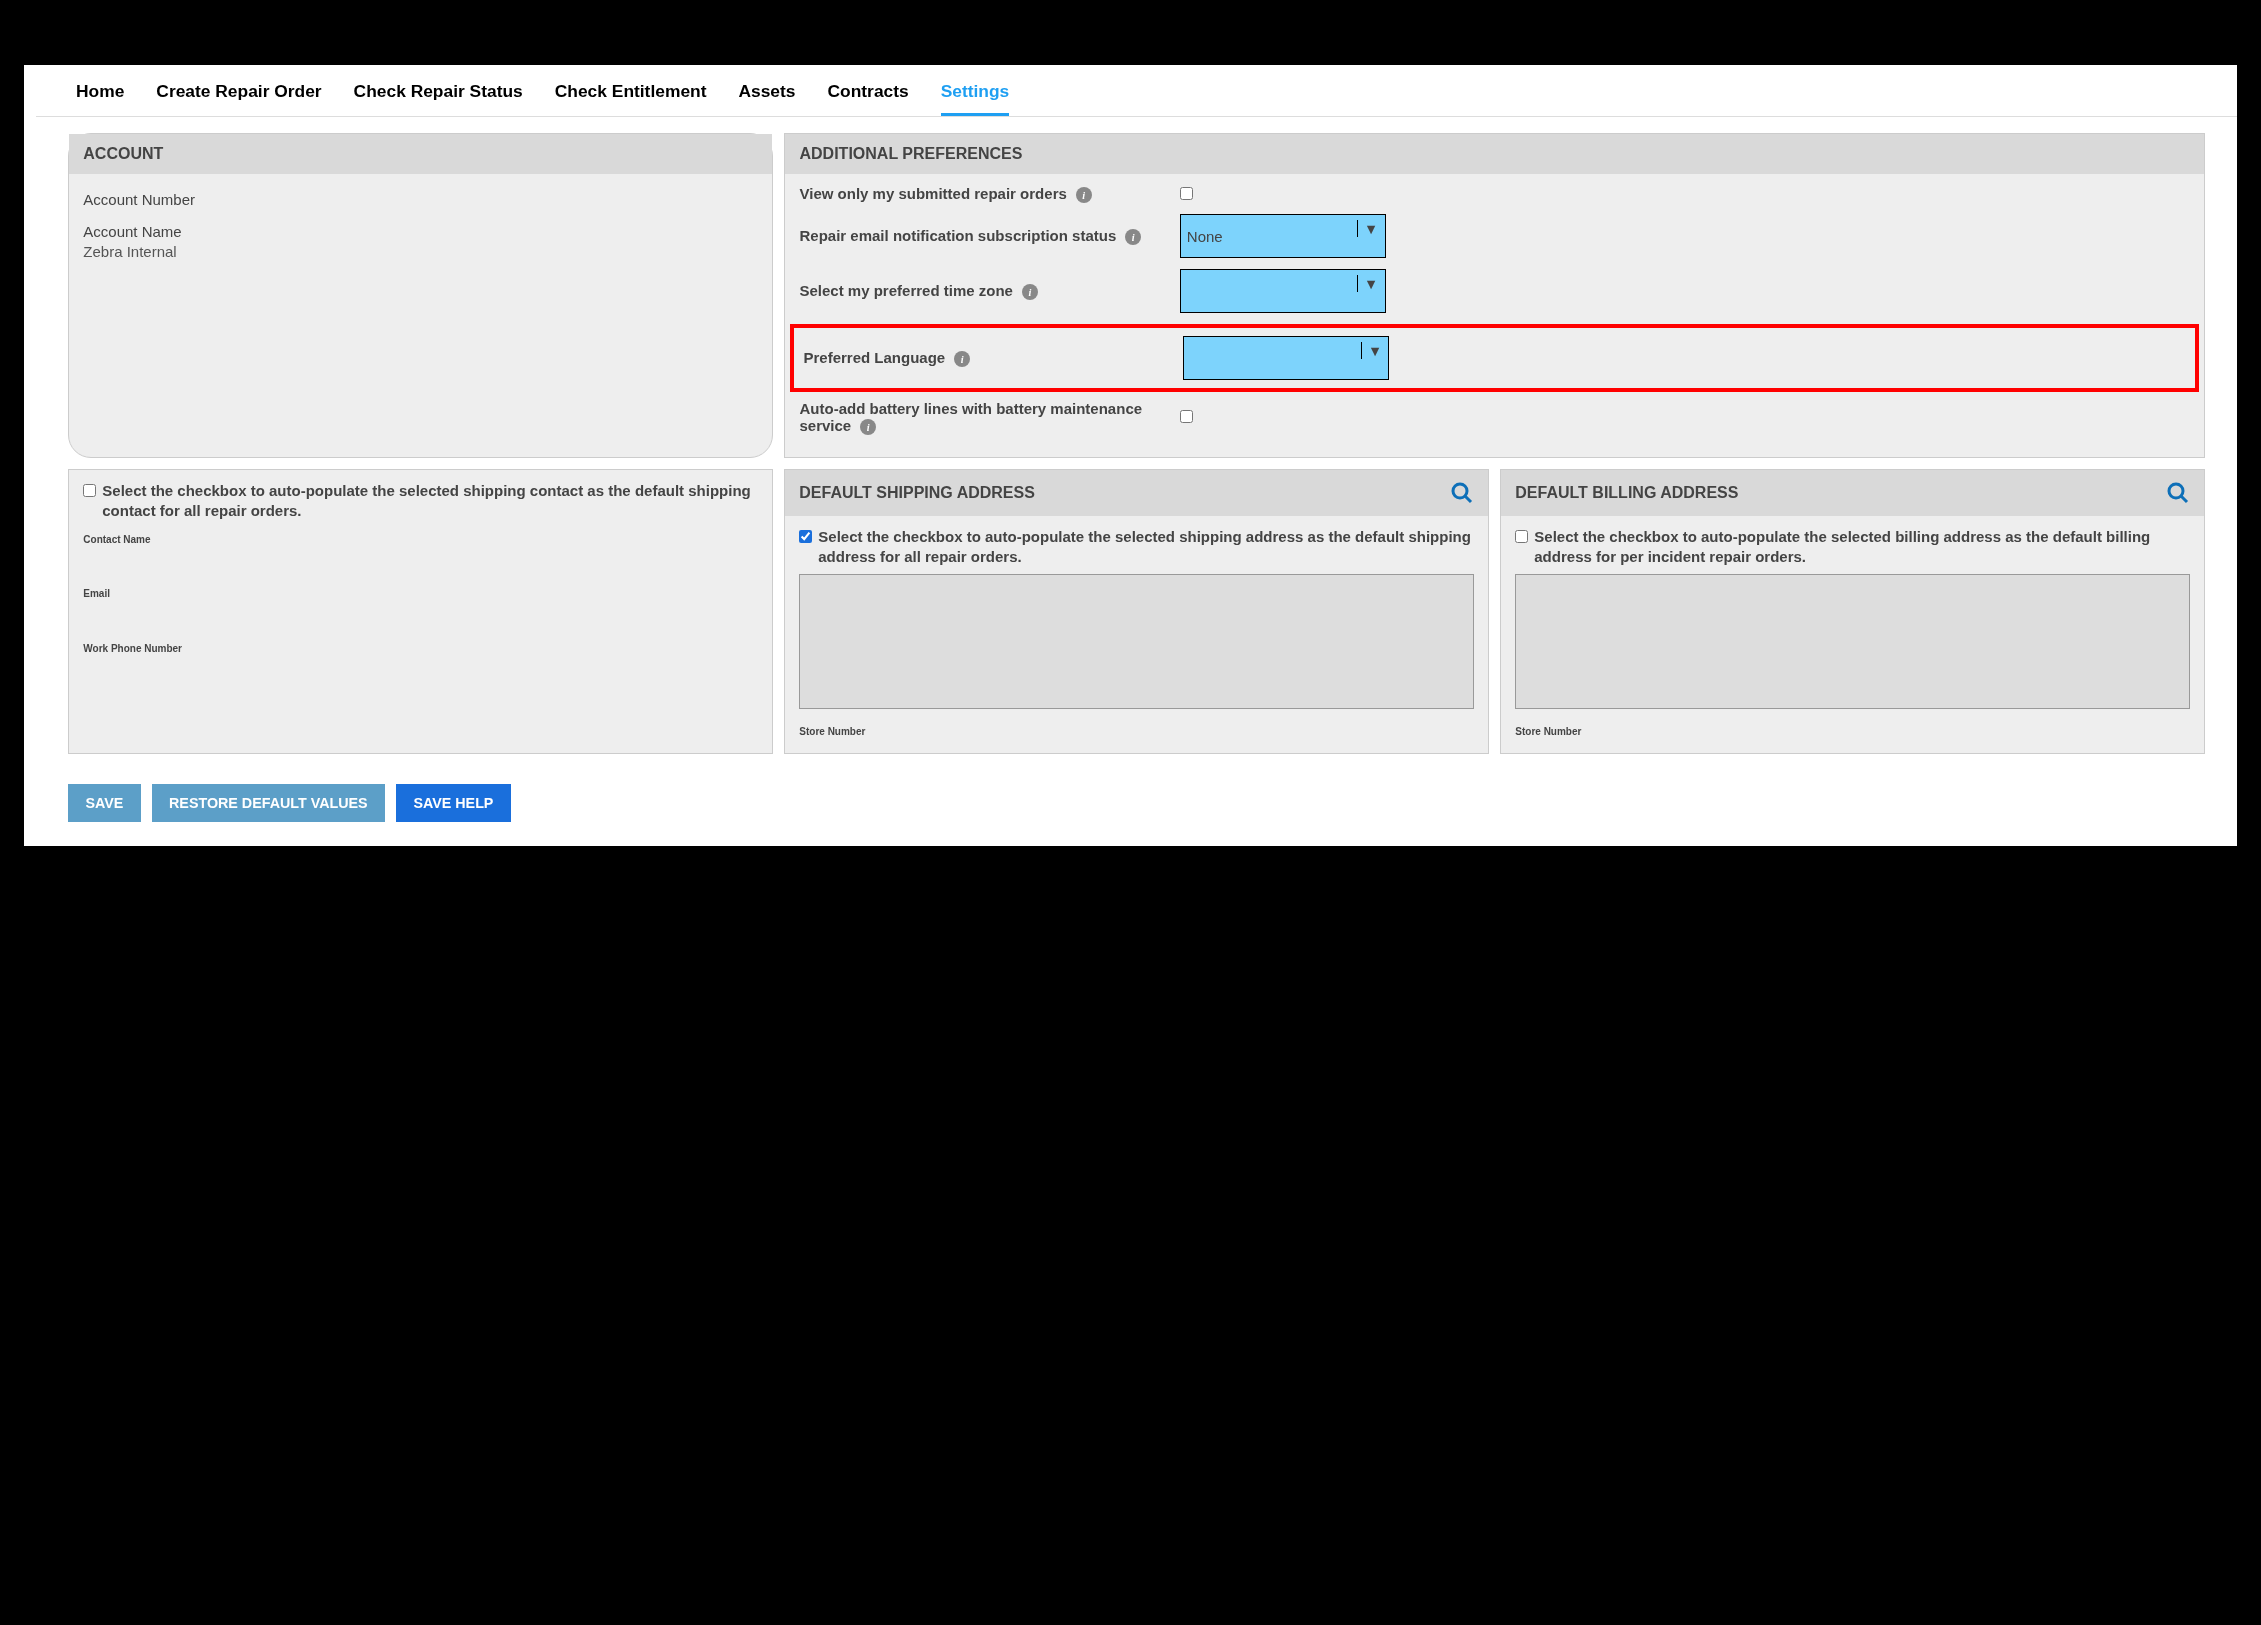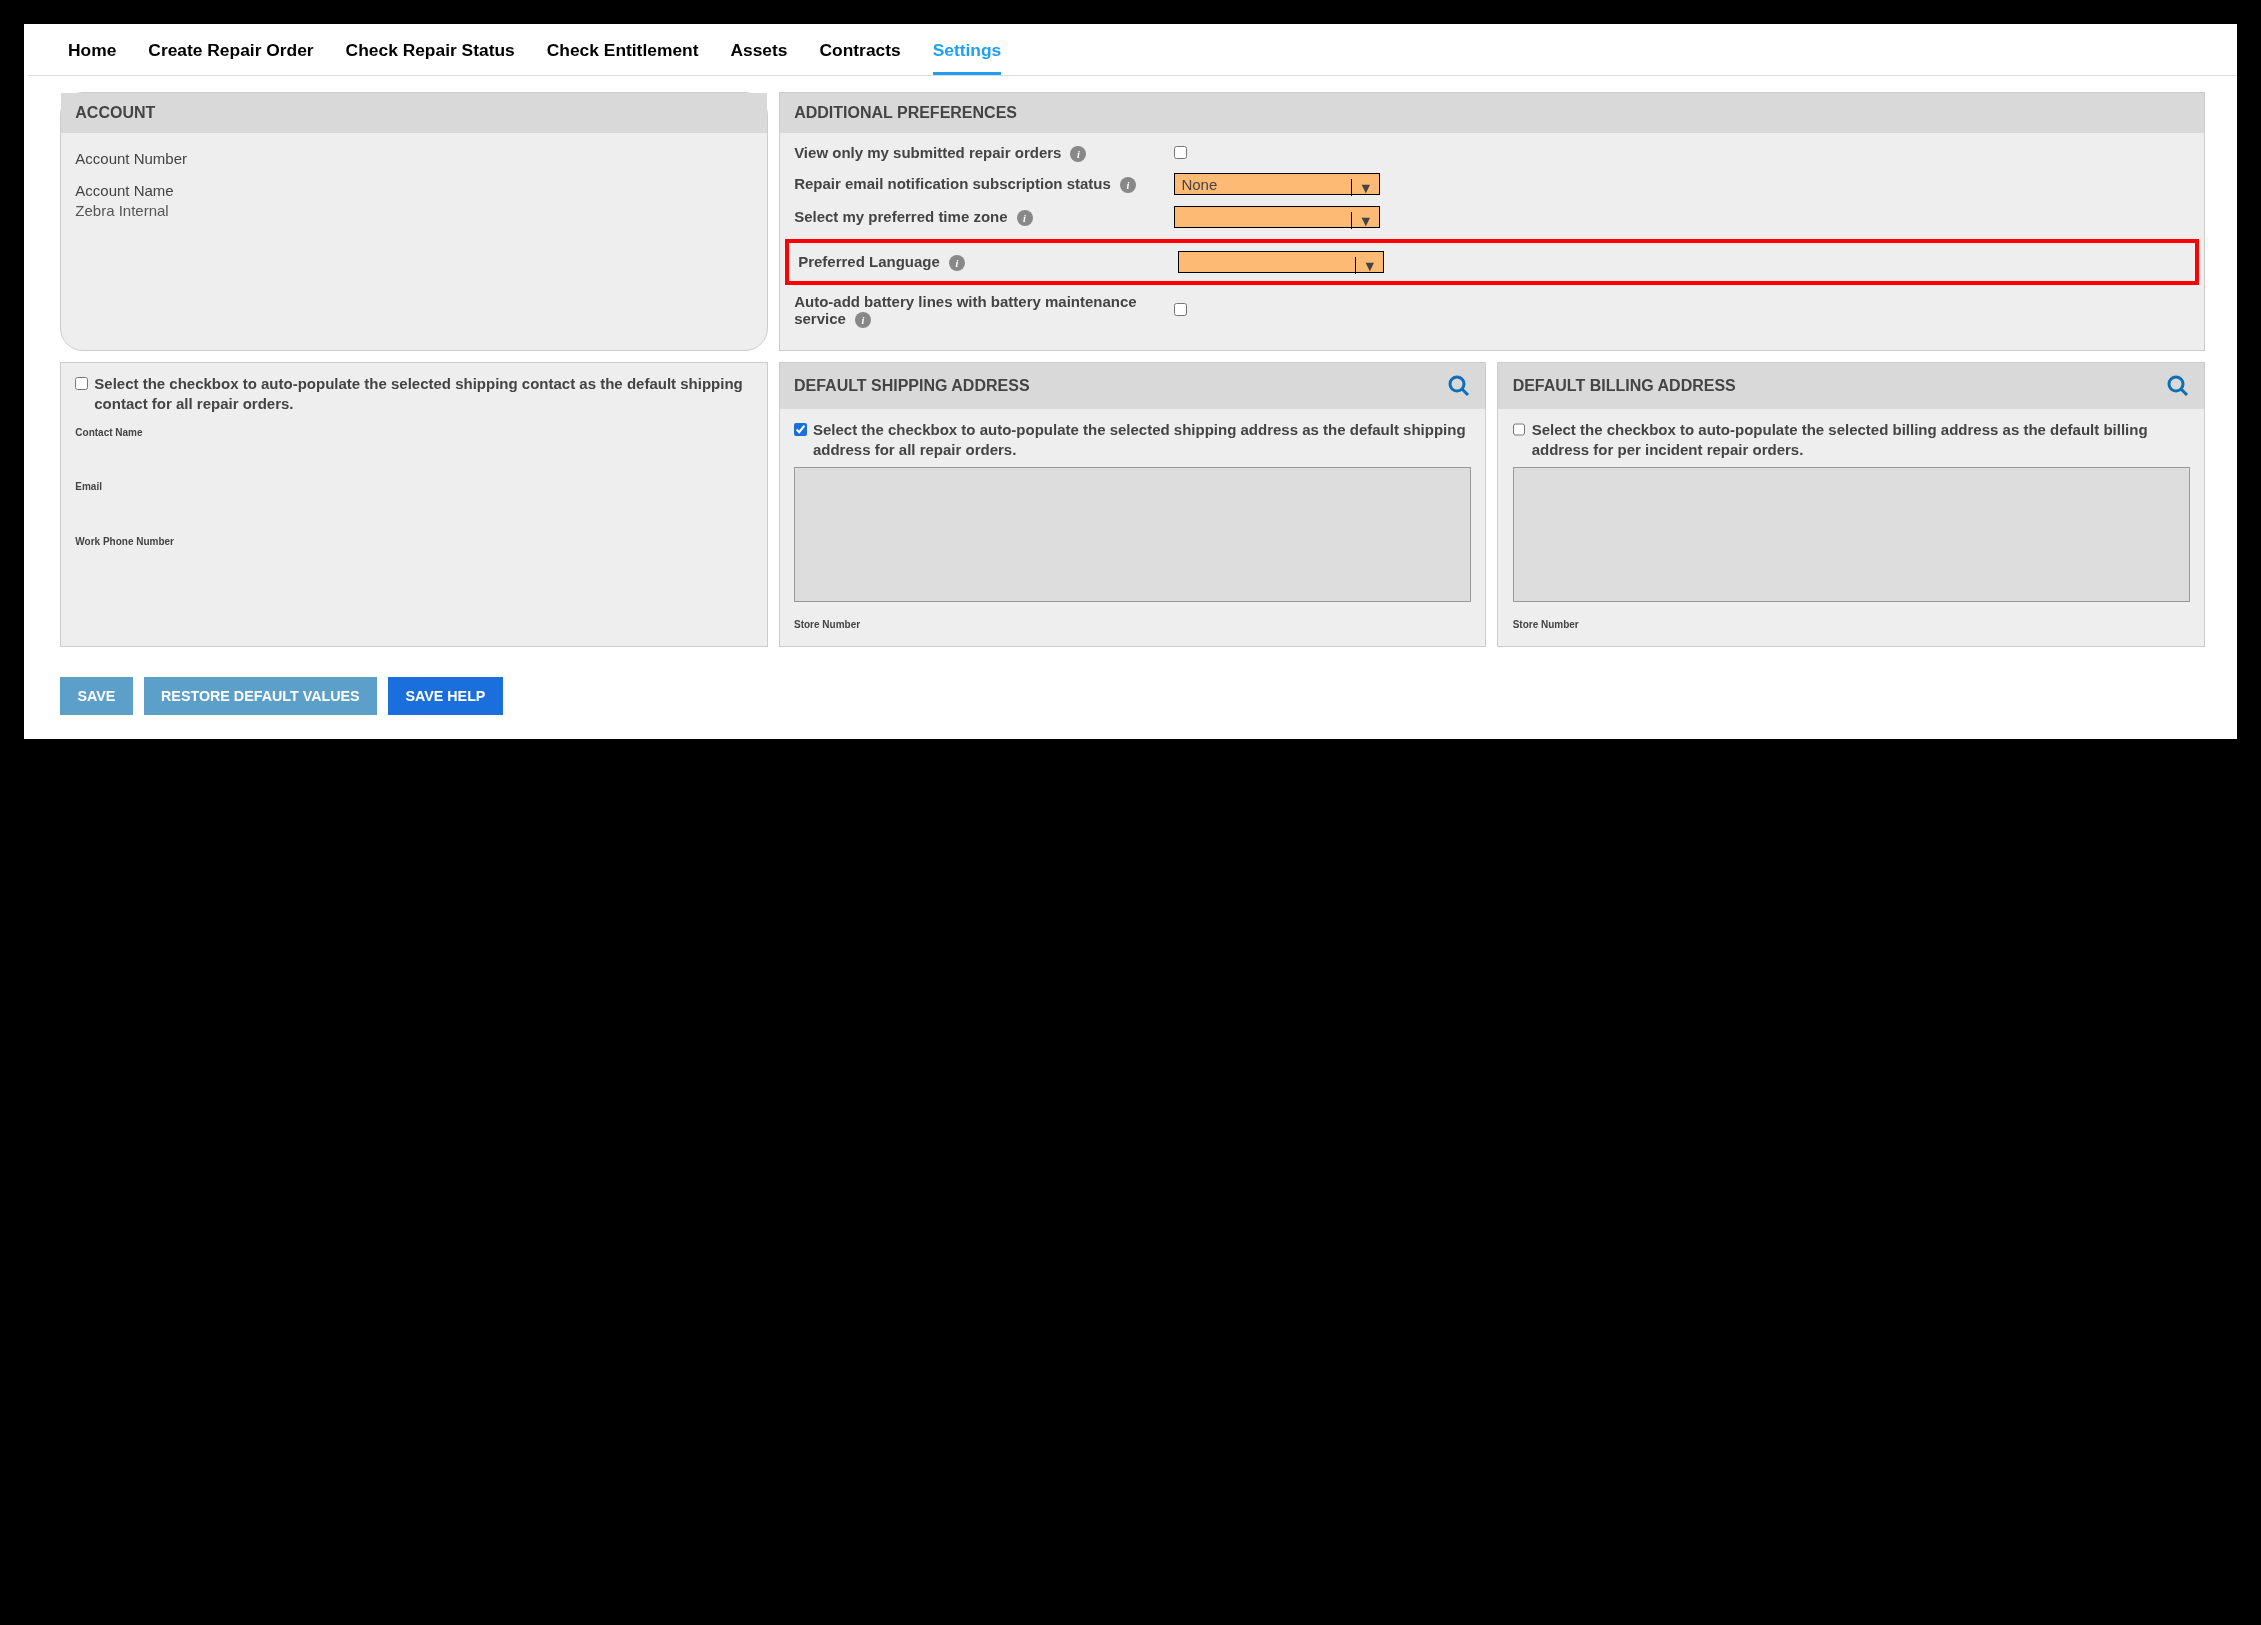--- a/index.html
+++ b/index.html
@@ -1,32 +1,32 @@
 <!DOCTYPE html>
 <html style="font-size:12.7px"><head>
 <meta charset="utf-8">
 <style>
   * { box-sizing: border-box; margin: 0; padding: 0; }
   body { font-family: Arial, Helvetica, sans-serif; background: #000; padding: 24px; }
-  .frame { background: #fff; padding: 0 0 24px 4px; }
+  .frame { background: #fff; padding: 0 0 24px 12px; margin-top: 41px; }
   .tabs { display: flex; gap: 32px; padding: 8px 40px 0 40px; border-bottom: 0.8px solid #ddd; }
   .tab { font-size: 17.4px; font-weight: bold; color: #000; padding: 8px 0 11px 0; cursor: pointer; }
   .tab.active { color: #1e9ff2; border-bottom: 3.2px solid #1e9ff2; }
   .content { padding: 16px 32px 0 32px; }
   .row { display: flex; gap: 11px; margin-bottom: 11px; }
   .panel { background: #eee; border: 0.8px solid #ccc; flex: 1; }
   .panel-header { background: #d9d9d9; padding: 11px 14.3px; font-size: 16px; font-weight: bold; color: #444; display: flex; justify-content: space-between; align-items: center; }
   .panel-body { padding: 11px 14.3px; font-size: 15px; color: #444; }
   .acct-label { font-weight: normal; margin-top: 6.3px; margin-bottom: 3.2px; }
   .acct-val { font-weight: normal; color: #555; margin-bottom: 14.3px; }
   .pref-row { display: flex; align-items: center; margin-bottom: 11px; }
   .pref-label { flex: 0 0 380px; font-weight: bold; color: #444; font-size: 15px; }
   .pref-ctrl { flex: 0 0 206px; }
   .info-icon { display: inline-flex; width: 16px; height: 16px; border-radius: 50%; background: #888; color: #fff; font-size: 10.3px; align-items: center; justify-content: center; font-style: italic; font-family: Georgia, serif; margin-left: 4.8px; vertical-align: middle; }
-  .select { width: 206px; height: 22px; border: 1.6px solid #000; background: #fdba74; display: flex; align-items: center; padding: 0 6.3px; position: relative; }
+  .select { width: 206px; height: 44px; border: 1.6px solid #000; background: #7dd3fc; display: flex; align-items: center; padding: 0 6.3px; position: relative; }
   .caret { position: absolute; right: 6.3px; top: 4.8px; font-size: 14.3px; font-weight: bold; border-left: 1.6px solid #000; padding-left: 6.3px; height: 17.4px; display:flex; align-items:center;}
   .highlight { border: 4px solid #ff0000; padding: 8px 6.3px; margin: 0 -9.5px 8px -9.5px; }
   .highlight .pref-label { margin-left: 3.2px; }
   .checkbox-line { display: flex; align-items: flex-start; gap: 6.3px; font-weight: bold; color: #444; font-size: 15px; line-height: 1.3; margin-bottom: 8px; }
   .checkbox-line input { margin-top: 3.2px; width: 12.7px; height: 12.7px; flex-shrink: 0; }
   .field-label { font-weight: bold; color: #444; font-size: 10px; margin-top: 14.3px; margin-bottom: 4.8px; }
   .textarea { width: 100%; height: 135px; background: #ddd; border: 1.6px solid #999; resize: none; }
   .search-icon { width: 24px; height: 24px; color: #0d6fb8; cursor: pointer; }
   .buttons { display: flex; gap: 11px; padding: 19px 32px 0 32px; align-items: center; }
   .btn { padding: 11px 17.4px; font-size: 14.3px; font-weight: bold; color: #fff; border: none; cursor: pointer; }

